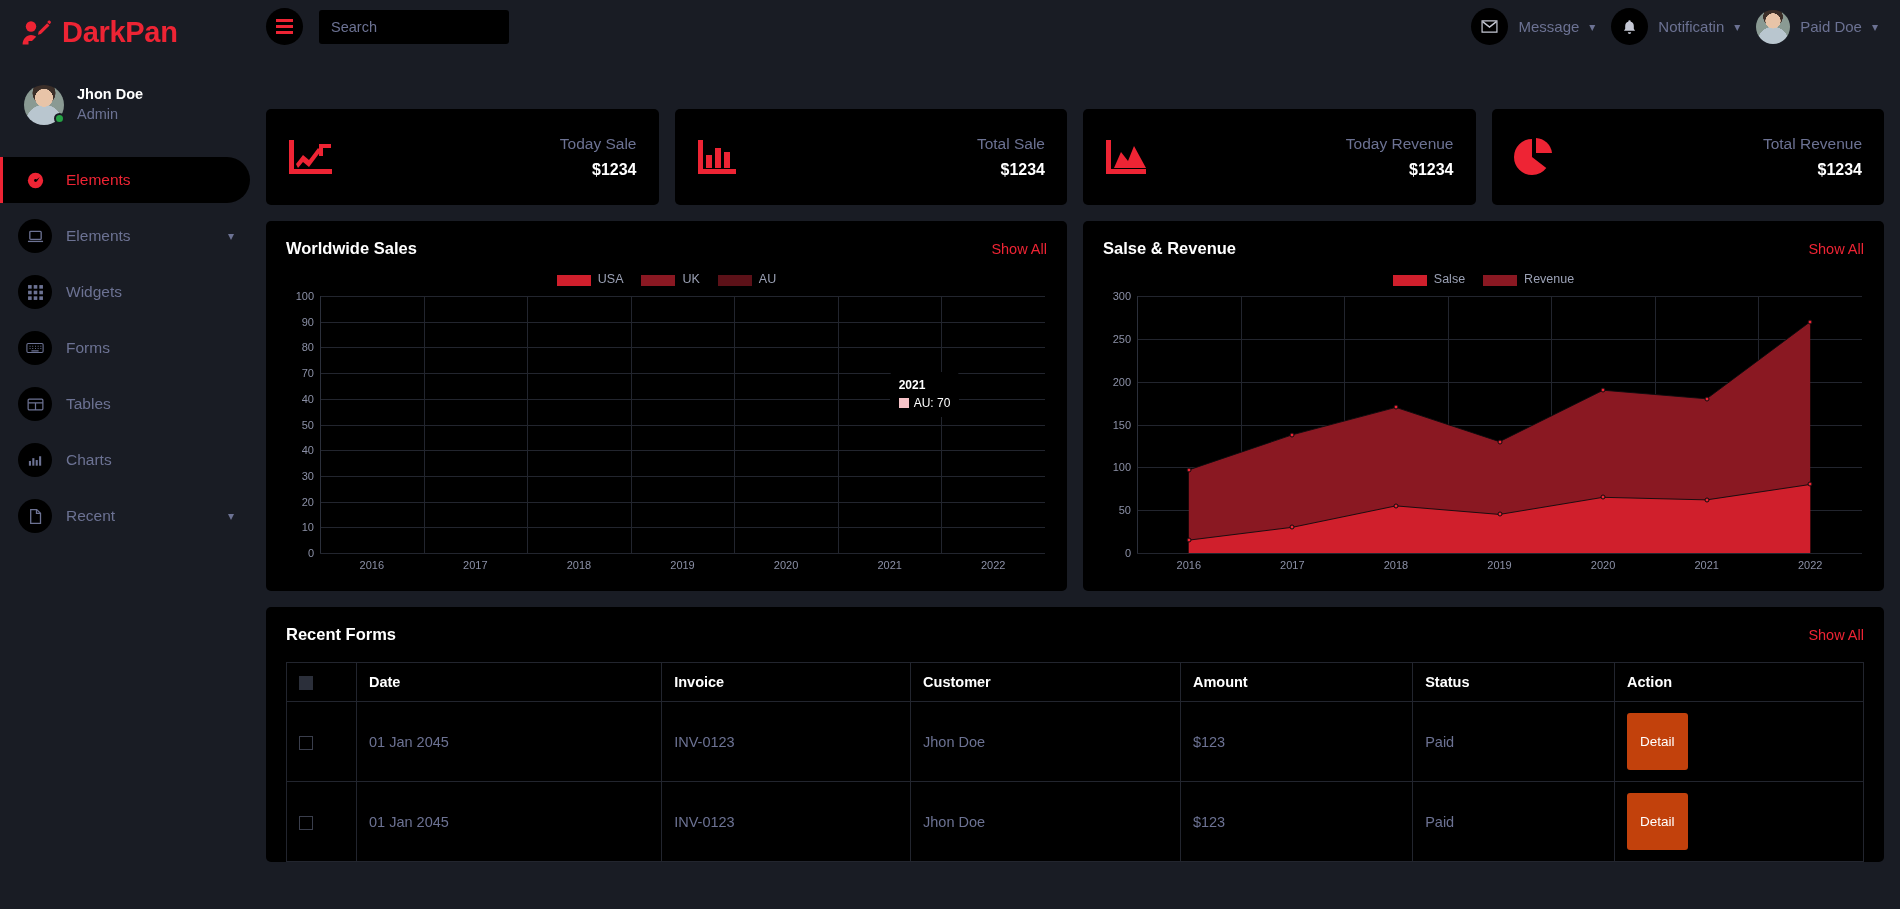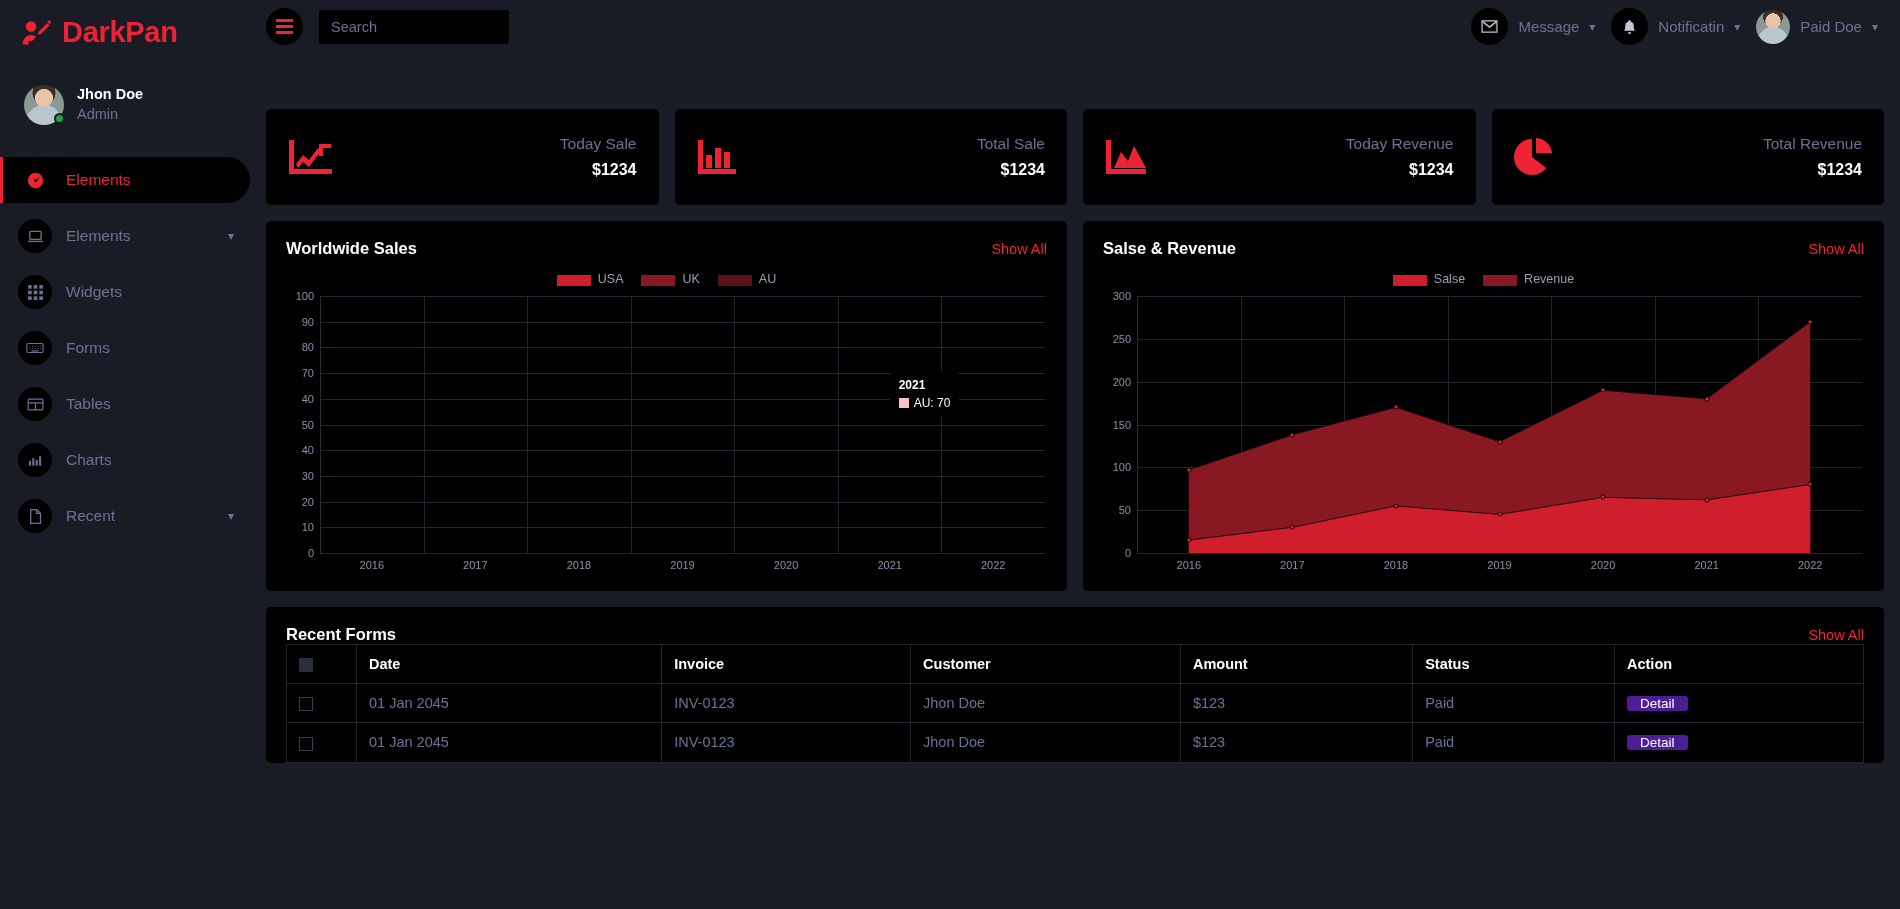--- a/index.html
+++ b/index.html
@@ -155,32 +155,32 @@
   }
   .tt-title { color: #fff; font-size: 12px; font-weight: 700; margin-bottom: 4px; }
   .tt-row { display: flex; align-items: center; gap: 5px; color: #fff; font-size: 12px; }
   .tt-sw { width: 10px; height: 10px; background: #f6c3c8; display: block; }
 
   
   .tablepanel {
     background: #000; border-radius: 5px; margin-top: 16px;
     padding: 18px 20px 0 20px;
   }
-  table { width: 100%; border-collapse: collapse; margin-top: 0; }
+  table { width: 100%; border-collapse: collapse; margin-top: 18px; }
   th, td {
     border: 1px solid #22252e; padding: 11px 12px;
     text-align: left; font-size: 14.5px;
   }
   th { color: #fff; font-weight: 700; }
   td { color: #6c7293; }
   .cb { width: 14px; height: 14px; background: #000; border: 1px solid #3a3e4c; display: inline-block; vertical-align: middle; cursor: pointer; }
   th .cb { background: #2b2f3a; border-color: #2b2f3a; }
   .detail-btn {
-    background: #4c1d95; color: #fff; border: none; border-radius: 3px;
-    padding: 0 13px; font-size: 13.5px; font-family: inherit; cursor: pointer;
+    background: #c2410c; color: #fff; border: none; border-radius: 3px;
+    padding: 21px 13px; font-size: 13.5px; font-family: inherit; cursor: pointer;
   }
   .col-cb { width: 70px; }
 </style>
 </head>
 <body>
 
 <div id="sidebar">
   <div class="brand">
     <span class="brand-icon">
       <svg width="30" height="26" viewBox="0 0 30 26" fill="currentColor">

